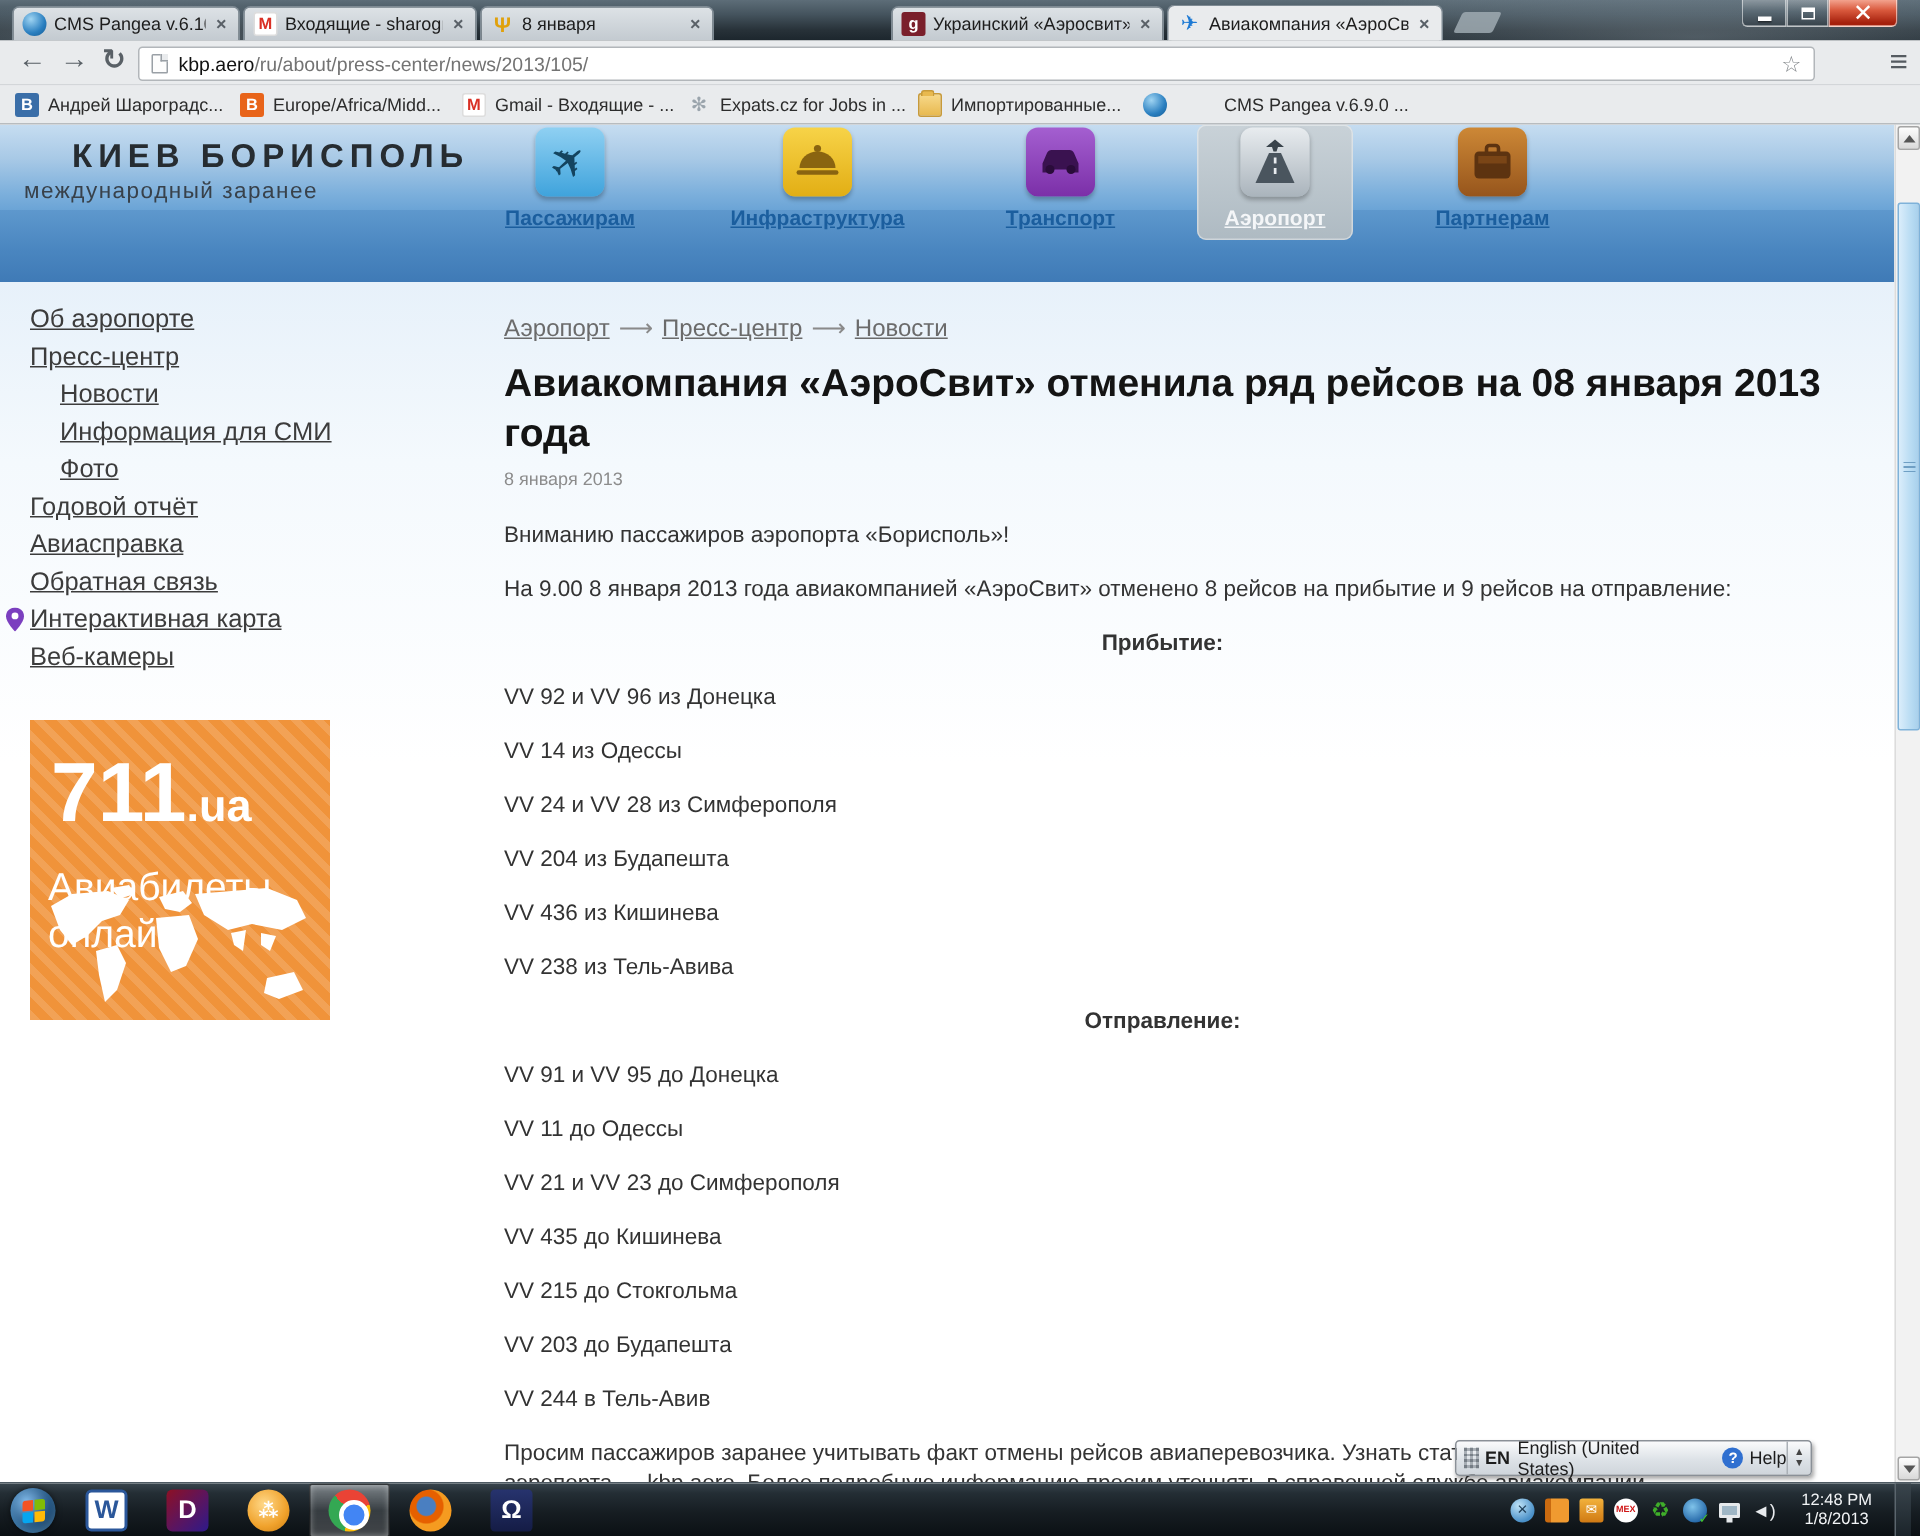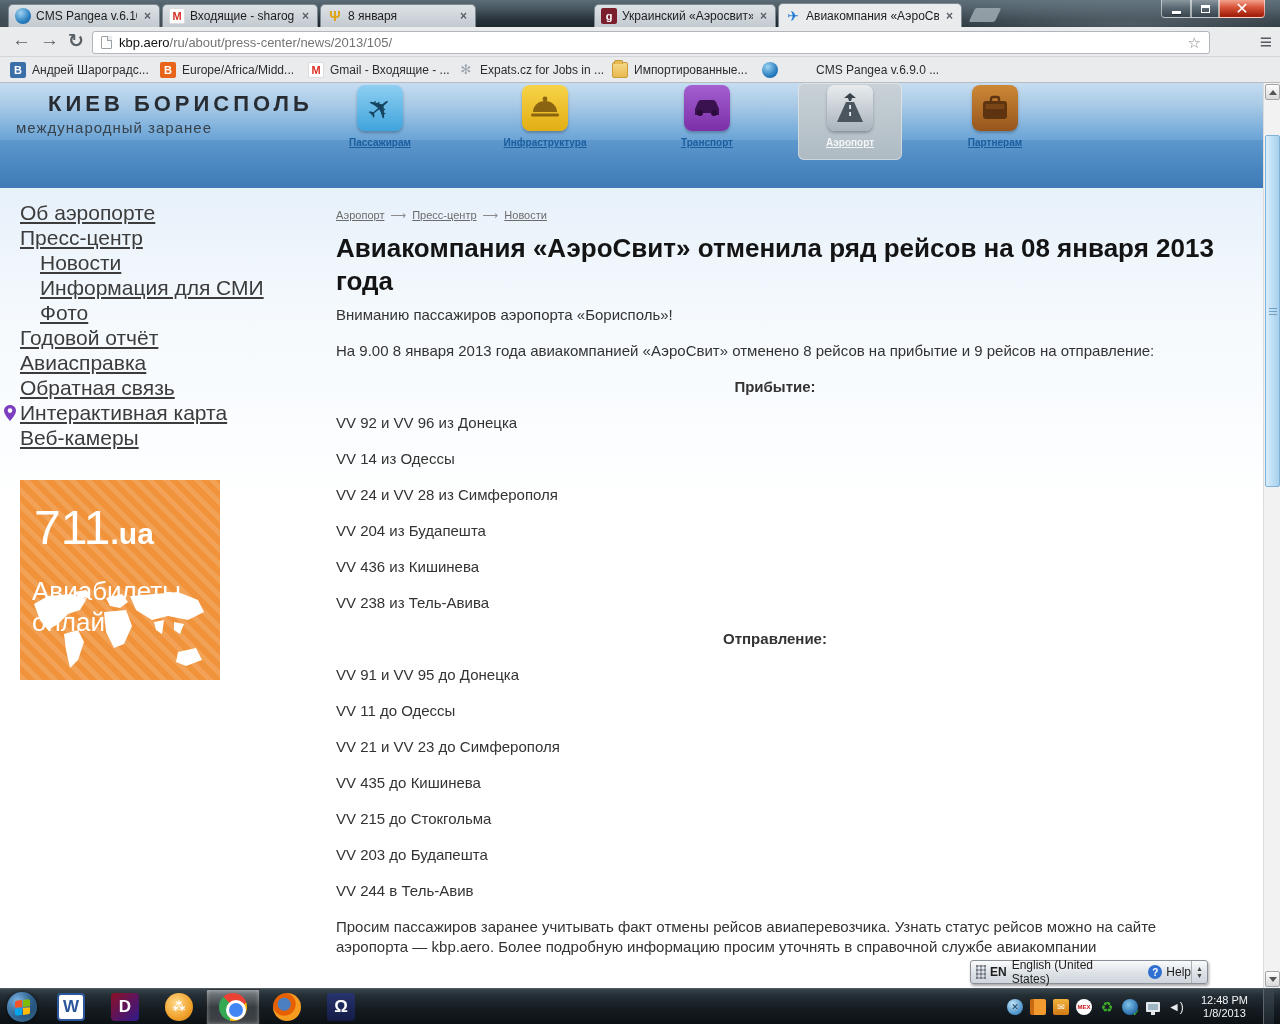--- a/index.html
+++ b/index.html
@@ -71,51 +71,51 @@
   #siteheader { left:0; top:0; width:1263px; height:57px;
     background:linear-gradient(180deg,#c6ddf1 0%,#a8c9e6 40%,#7db0dc 80%,#6ba4d6 100%); }
   #blueband { left:0; top:57px; width:1263px; height:48px;
     background:linear-gradient(180deg,#5e98cd 0%,#4a86c0 55%,#3f7ab6 100%); }
   #logo-title { left:48px; top:8px; font-size:22px; font-weight:bold; letter-spacing:4px; color:#262c31; }
   #logo-sub { left:16px; top:36px; font-size:15px; color:#38414a; letter-spacing:1px; }
 
   .navitem { position:absolute; top:2px; width:120px; text-align:center; }
   .navicon { width:46px; height:46px; margin:0 auto; border-radius:8px; display:flex;
     align-items:center; justify-content:center; box-shadow:0 2px 3px rgba(0,0,0,.25); }
-  .navlabel { margin-top:6px; font-size:10px; font-weight:bold; color:#1b5e9e;
+  .navlabel { margin-top:6px; font-size:14px; font-weight:bold; color:#1b5e9e;
     text-decoration:underline; display:inline-block; }
   .ni-plane { background:linear-gradient(180deg,#8fd0f2,#3fa3dc); color:#14445f; font-size:30px; }
   .ni-plane span { display:inline-block; transform:rotate(-40deg); }
   .ni-cloche { background:linear-gradient(180deg,#f7d348,#e2ae14); }
   .ni-car { background:linear-gradient(180deg,#a45fd0,#7b2fa8); }
   .ni-runway { background:linear-gradient(180deg,#e8ecef,#aab4bc); }
   .ni-case { background:linear-gradient(180deg,#cd8836,#96551c); }
   #nav-active-bg { left:798px; top:0; width:104px; height:77px; border-radius:6px;
     background:linear-gradient(180deg,#c9d2d8,#aebac2); box-shadow:inset 0 0 0 1px rgba(255,255,255,.4); }
   .navitem.active .navlabel { color:#f4f6f8; }
 
   #pagebg { left:0; top:105px; width:1263px; height:800px;
     background:linear-gradient(180deg,#e7f1fa 0%,#f4f9fd 120px,#ffffff 320px); }
 
   #sidebar { left:20px; top:122px; width:290px; }
-  .side-item { margin-bottom:9px; font-size:21px; line-height:16px; position:relative; }
+  .side-item { margin-bottom:9px; font-size:17px; line-height:16px; position:relative; }
   .side-item a { color:#3c3c3c; text-decoration:underline; }
   .side-item.sub { padding-left:20px; }
   .pin { position:absolute; left:-16px; top:0px; }
 
   #banner { left:20px; top:397px; width:200px; height:200px; background:#f0933a; overflow:hidden;
     background-image:repeating-linear-gradient(45deg,rgba(255,255,255,.14) 0 5px,rgba(255,255,255,0) 5px 11px); }
   #banner .b-line1 { position:absolute; left:14px; top:18px; color:#fff; }
-  #banner .b-num { font-size:48px; font-weight:normal; line-height:60px;margin-top:16px; }
+  #banner .b-num { font-size:56px; font-weight:bold; line-height:60px;margin-top:16px; }
   #banner .b-tld { font-size:30px; font-weight:bold; }
   #banner .b-sub { position:absolute; left:12px; top:96px; color:#fff; font-size:26px; }
   #banner svg { position:absolute; left:8px; top:110px; }
 
   #main { left:336px; top:126px; width:878px; }
-  #breadcrumb { font-size:11px; color:#8a8a8a; margin-bottom:10px; }
+  #breadcrumb { font-size:16px; color:#8a8a8a; margin-bottom:10px; }
   #breadcrumb a { color:#6b6b6b; text-decoration:underline; }
   #breadcrumb .arr { color:#8a8a8a; padding:0 6px; }
   #article-title { font-size:26px; line-height:33px; font-weight:bold; color:#141414; margin-bottom:7px; }
   #article-date { font-size:12px; color:#8c8c8c; margin-bottom:21px; }
   .para { font-size:15px; line-height:20px; color:#333; margin-bottom:16px; }
   .para.bold { font-weight:bold;text-align:center; }
 
   
   #scrollbar { left:1263px; top:83px; width:17px; height:905px; background:#f2f2f2; border-left:1px solid #dcdcdc; }
   .sbtn { position:absolute; left:1px; width:15px; height:16px; background:linear-gradient(180deg,#fdfdfd,#d9d9d9);
@@ -371,20 +371,21 @@
           <path d="M150 62 L168 58 L174 70 L158 76 L148 72 Z"></path>
         </g>
       </svg>
     </div>
 
     <div id="main" class="abs">
       <div id="breadcrumb">
         <a>Аэропорт</a><span class="arr">⟶</span><a>Пресс-центр</a><span class="arr">⟶</span><a>Новости</a>
       </div>
       <div id="article-title">Авиакомпания «АэроСвит» отменила ряд рейсов на 08 января 2013 года</div>
+      <div id="article-date">8 января 2013</div>
 
       <p class="para">Вниманию пассажиров аэропорта «Борисполь»!</p>
       <p class="para">На 9.00 8 января 2013 года авиакомпанией «АэроСвит» отменено 8 рейсов на прибытие и 9 рейсов на отправление:</p>
       <p class="para bold">Прибытие:</p>
       <p class="para">VV 92 и VV 96 из Донецка</p>
       <p class="para">VV 14 из Одессы</p>
       <p class="para">VV 24 и VV 28 из Симферополя</p>
       <p class="para">VV 204 из Будапешта</p>
       <p class="para">VV 436 из Кишинева</p>
       <p class="para">VV 238 из Тель-Авива</p>

